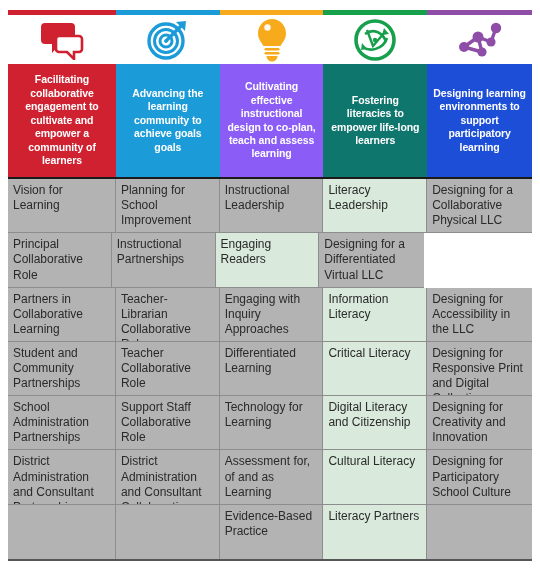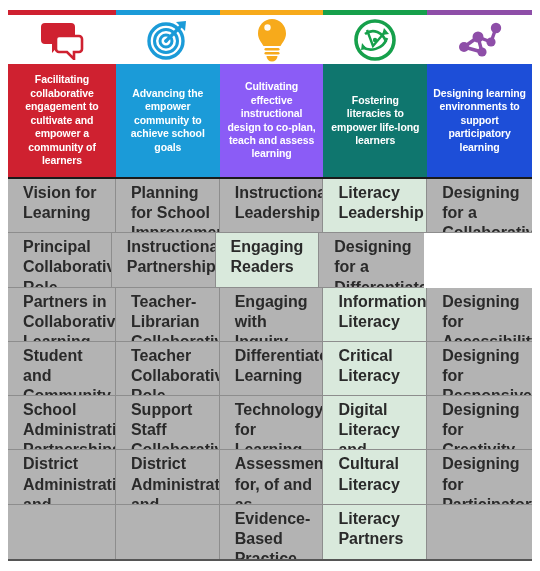--- a/index.html
+++ b/index.html
@@ -85,29 +85,28 @@
     display: flex;
     flex-direction: column;
   }
   .grid-row {
     display: flex;
     flex: 1 1 0;
     min-height: 0;
   }
   .cell {
     box-sizing: border-box;
-    padding: 4px 5px 2px 15px;
-    font-size: 16px;
+    padding: 4px 5px 2px 5px;
+    font-size: 12px;
     line-height: 1.26;
     color: #2a2a2a;
     background: #b3b3b3;
     border-right: 1px solid #8d8d8d;
     border-bottom: 1px solid #8d8d8d;
     overflow: hidden;
-    font-weight: bold;
   }
   .cell:last-child { border-right: none; }
   .grid-row:last-child .cell { border-bottom: none; }
   .cell.mint { background: #d9e9dc; }
   .cell.empty { }
 </style>
 </head>
 <body>
 
 <div id="poster">
@@ -188,21 +187,21 @@
         </svg>
       </span>
     </div>
   </div>
 
   <div class="head-band">
     <div class="head-cell" style="width:20.6%;background:#cf2130">
       <span>Facilitating collaborative engagement to cultivate and empower a community of learners</span>
     </div>
     <div class="head-cell" style="width:19.8%;background:#1b9bd8">
-      <span>Advancing the empower community to achieve school goals</span>
+      <span>Advancing the learning community to achieve goals goals</span>
     </div>
     <div class="head-cell" style="width:19.8%;background:#8b5cf6">
       <span>Cultivating effective instructional design to co-plan, teach and assess learning</span>
     </div>
     <div class="head-cell" style="width:19.8%;background:#0f766e">
       <span>Fostering literacies to empower life-long learners</span>
     </div>
     <div class="head-cell" style="width:20.0%;background:#1d4ed8">
       <span>Designing learning environments to support participatory learning</span>
     </div>

